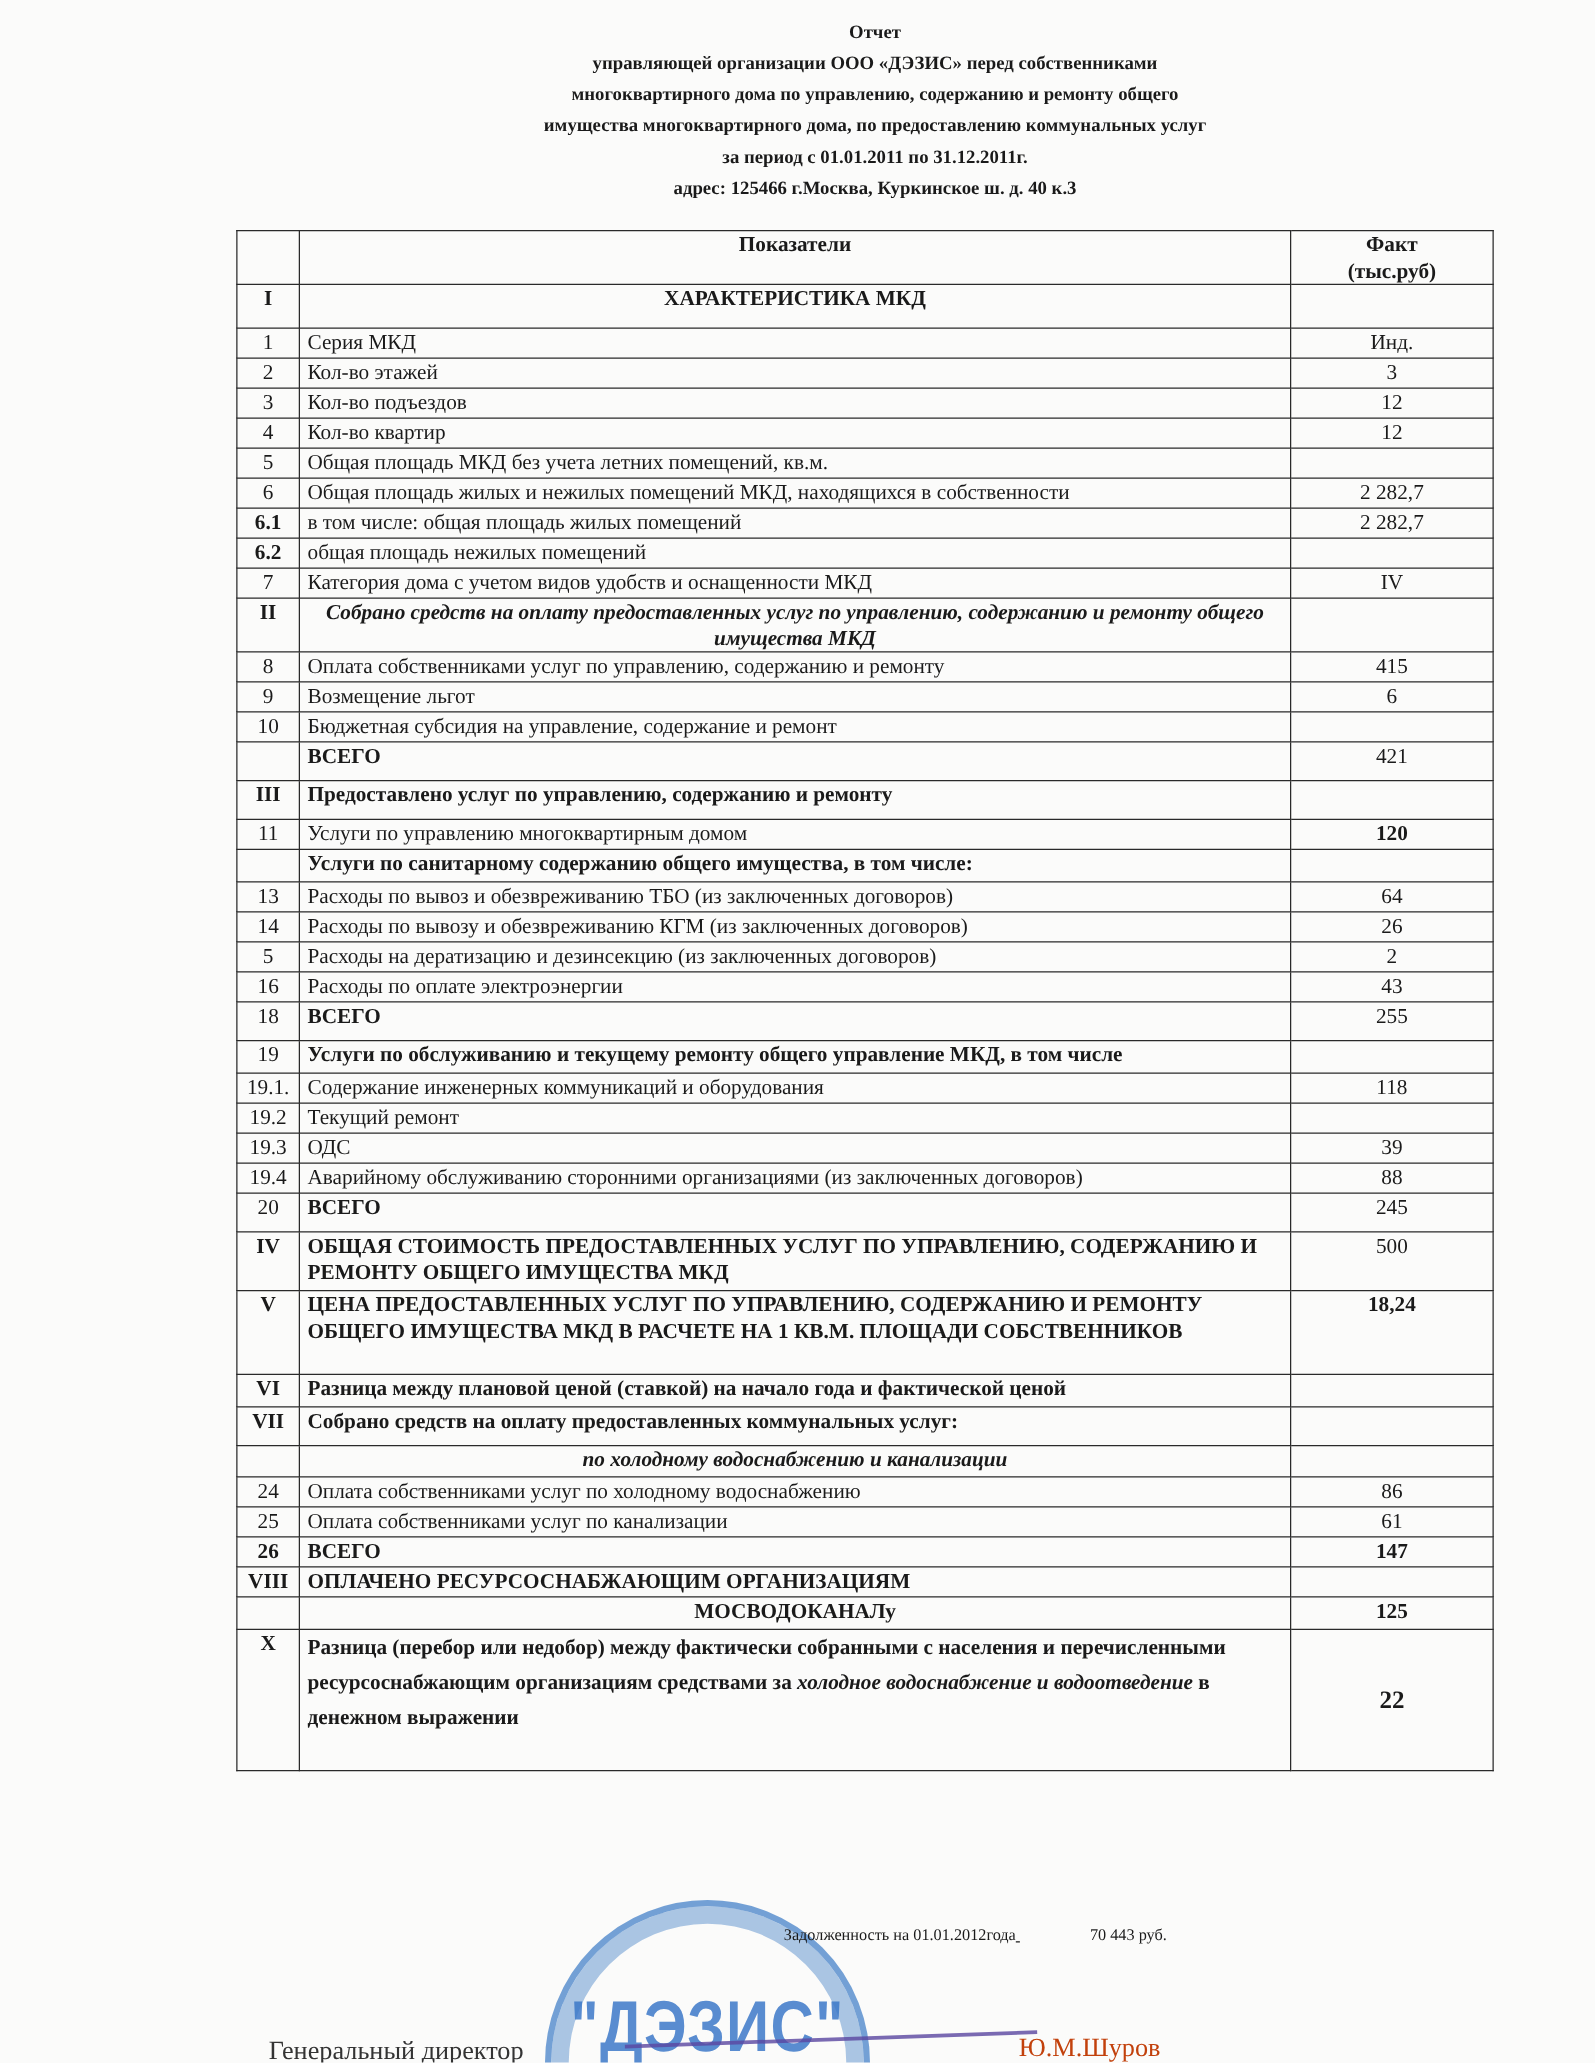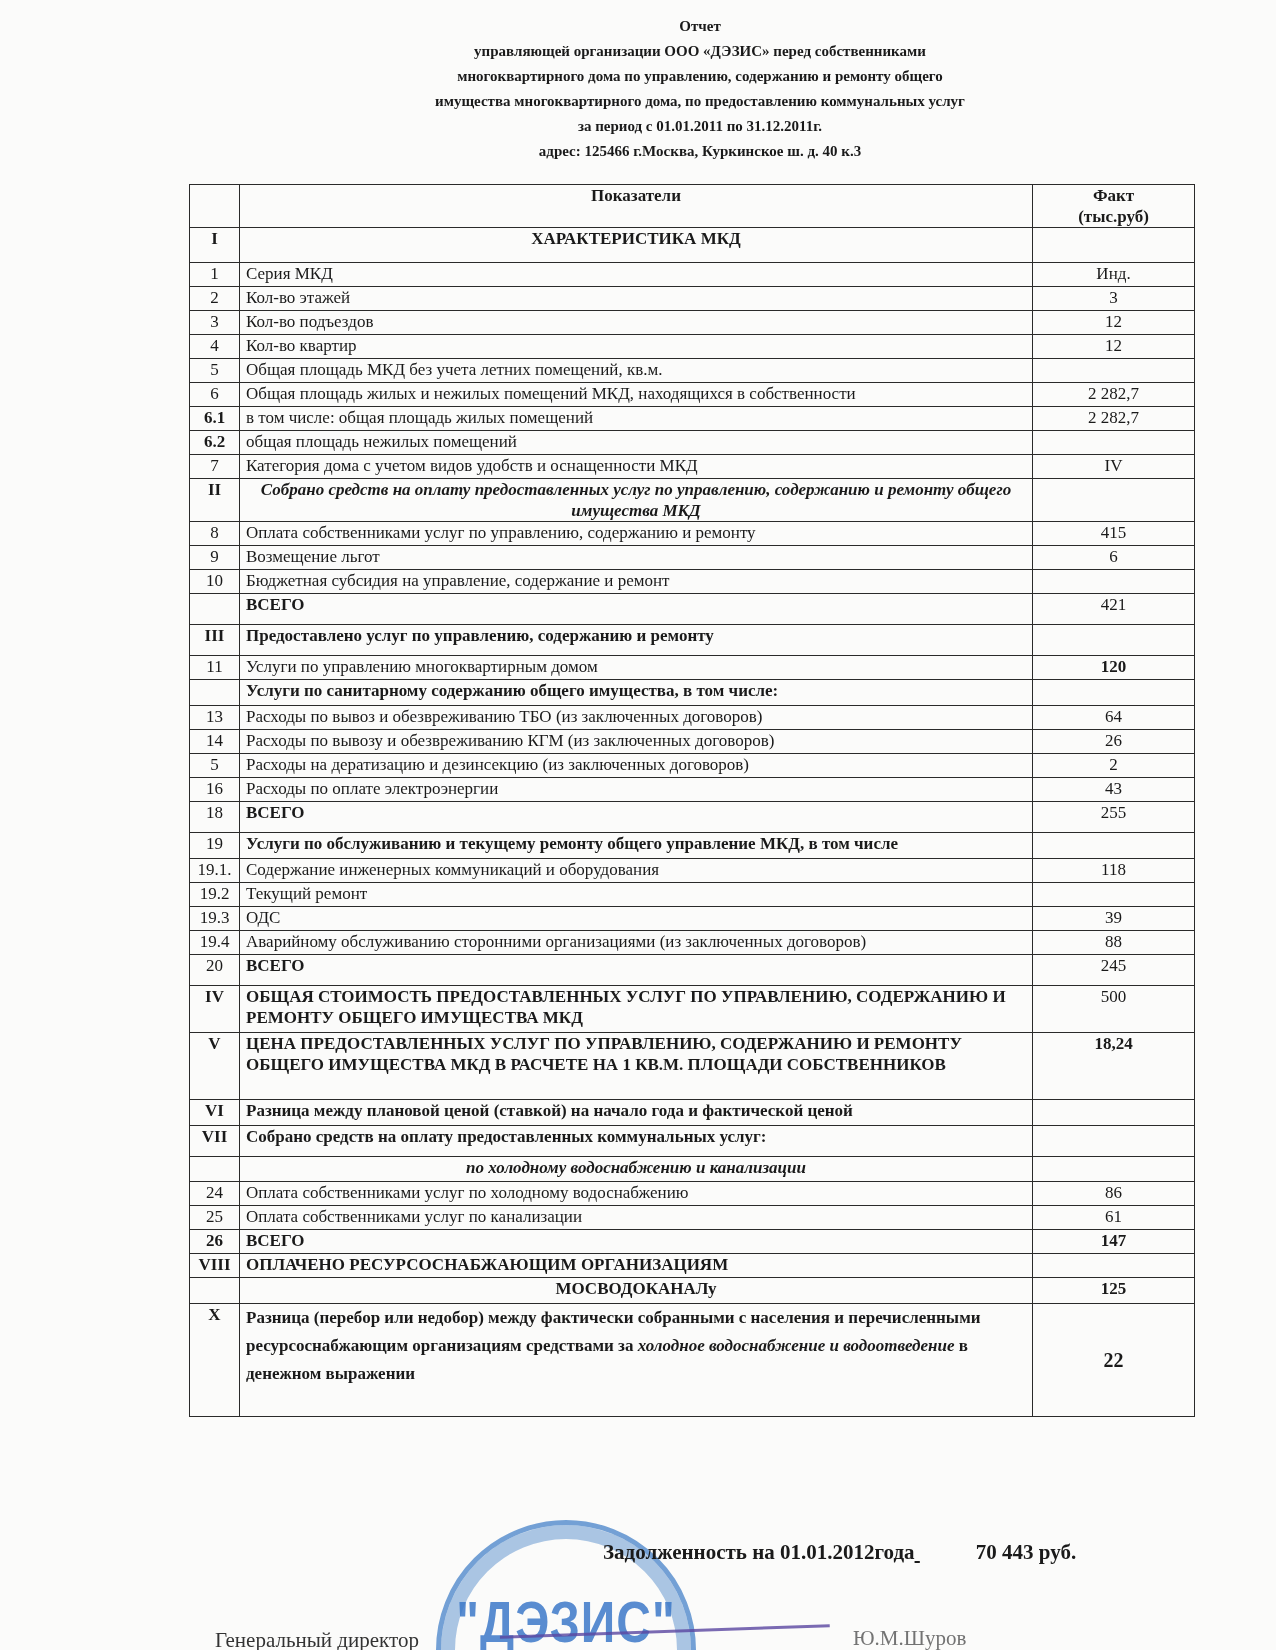--- a/index.html
+++ b/index.html
@@ -28,21 +28,21 @@
   .section-title { font-weight: bold; font-size: 22px; text-align: center; line-height: 27px; }
   .section-title-left { font-weight: bold; font-size: 21px; line-height: 27px; }
   .bold { font-weight: bold; }
   .big-val { font-weight: normal; font-size: 22px; }
   .caps-bold { font-weight: bold; font-size: 17px; line-height: 22px; }
   .center { text-align: center; }
   .italic-center { font-style: italic; font-weight: bold; text-align: center; }
   .indent { padding-left: 118px; }
   .roman { font-weight: bold; }
   .debt-line {
-    position: absolute; left: 603px; top: 1540px; font-weight: bold; font-size: 21px;
+    position: absolute; left: 627px; top: 1540px; font-weight: normal; font-size: 13px;
     text-decoration: underline; white-space: nowrap;
   }
   .debt-line span { display: inline-block; }
   .debt-amount { margin-left: 56px; }
   .stamp {
     position: absolute; left: 436px; top: 1520px; width: 250px; height: 250px;
     border-radius: 50%; border: 5px solid rgba(70,130,200,0.75);
     box-shadow: inset 0 0 0 10px rgba(255,255,255,0), inset 0 0 0 14px rgba(70,130,200,0.45);
   }
   .stamp-text {
@@ -51,21 +51,21 @@
     font-weight: bold; letter-spacing: 1px; transform: scaleY(1.2);
   }
   .signature-stroke {
     position: absolute; left: 500px; top: 1630px; width: 330px; height: 10px;
     border-top: 3px solid rgba(90,70,160,0.8); transform: rotate(-2deg);
   }
   .signer-title {
     position: absolute; left: 215px; top: 1628px; font-size: 21px; color: #333;
   }
   .signer-name {
-    position: absolute; left: 815px; top: 1626px; font-size: 21px; color: #737373; margin-left: 38px;
+    position: absolute; left: 815px; top: 1626px; font-size: 21px; color: #c2410c;
   }
 </style>
 </head>
 <body>
 
 <div class="title-block">
   <div>Отчет</div>
   <div>управляющей организации ООО «ДЭЗИС» перед собственниками</div>
   <div>многоквартирного дома  по управлению, содержанию и ремонту общего</div>
   <div>имущества многоквартирного дома, по предоставлению коммунальных услуг</div>

